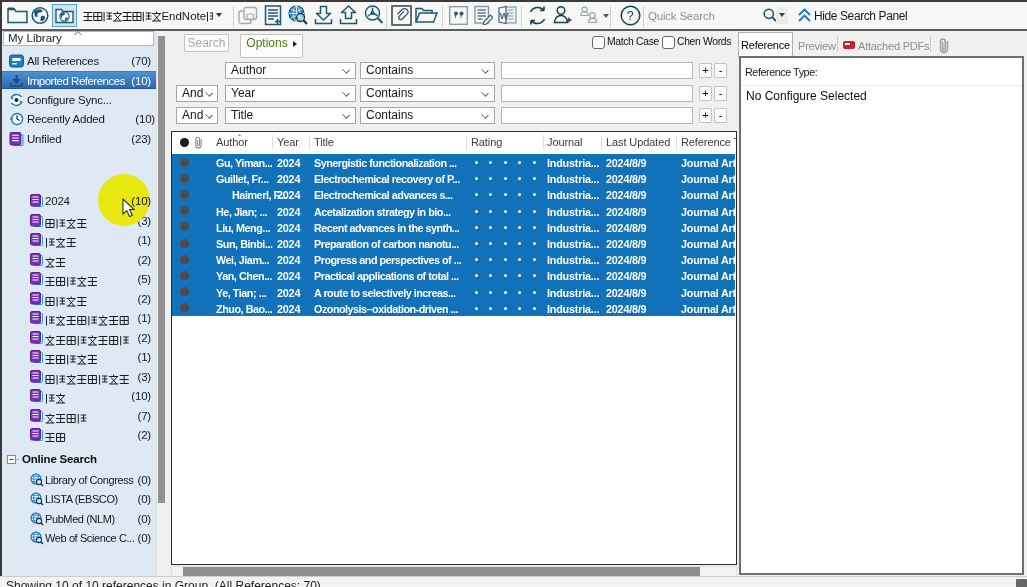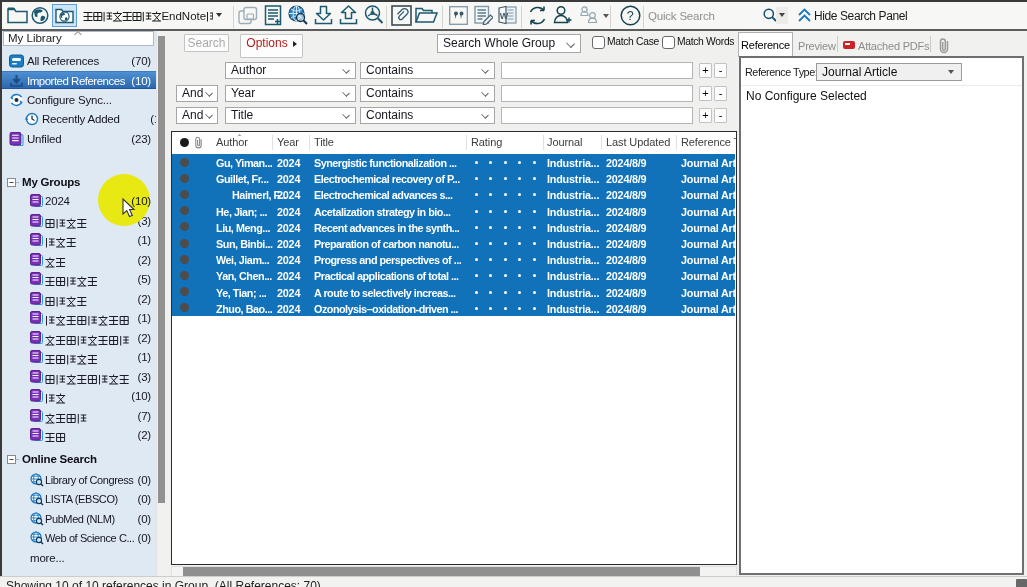--- a/index.html
+++ b/index.html
@@ -219,43 +219,35 @@
     </div>
 <div class="srow" style="left:0;top:60px;width:154px">
       <svg class="ti" width="15" height="14" viewBox="0 0 15 14">
         <circle cx="7.5" cy="7" r="6" fill="#fff" stroke="none"></circle>
         <path d="M12.6 4.2A6 6 0 0 0 2.3 4.8l1.8 1" fill="none" stroke="#1878c0" stroke-width="1.5"></path>
         <path d="M2.4 9.8a6 6 0 0 0 10.3-.6l-1.8-1" fill="none" stroke="#1878c0" stroke-width="1.5"></path>
         <circle cx="7.5" cy="7" r="2" fill="#1a2b3c"></circle>
       </svg>
       <span class="tlab">Configure Sync...</span>
     </div>
-<div class="srow" style="left:15px;top:79px;width:158px">
+<div class="srow" style="left:0;top:79px;width:158px">
       <svg class="ti" width="15" height="14" viewBox="0 0 15 14">
         <circle cx="8" cy="7" r="5.5" fill="#fff" stroke="#1878c0" stroke-width="1.4"></circle>
         <path d="M8 3.5V7l2.5 1.5" stroke="#16314e" stroke-width="1.3" fill="none"></path>
         <path d="M2.5 4.5L1 7.5l3 .5" fill="#1878c0"></path>
       </svg>
       <span class="tlab">Recently Added</span>
       <span class="cnt">(10)</span>
     </div>
 <div class="srow" style="left:0;top:99px;width:154px">
       <svg class="ti" width="15" height="14" viewBox="0 0 13 13">
         <use href="#gicon"></use>
       </svg>
       <span class="tlab">Unfiled</span>
       <span class="cnt">(23)</span>
-    </div>
-<div class="srow ghead" style="left:0;top:142px;width:154px">
-      <svg class="a" style="left:5px;top:5px" width="12" height="9" viewBox="0 0 12 9">
-        <rect x="0.5" y="0.5" width="8" height="8" fill="#fff" stroke="#8a8a8a"></rect>
-        <path d="M2.5 4.5h4" stroke="#444"></path>
-        <path d="M9 4.5h3" stroke="#a8b2bf"></path>
-      </svg>
-      <span style="position:absolute;left:20px">My Groups</span>
     </div>
 <div class="srow" style="left:0;top:161px;width:154px">
       <svg class="gi" width="13" height="13" viewBox="0 0 13 13">
         <use href="#gicon"></use>
       </svg>
       <span class="glab">2024</span>
       <span class="cnt z5">(10)</span>
     </div>
 <div class="srow" style="left:0;top:181px;width:154px">
       <svg class="gi" width="13" height="13" viewBox="0 0 13 13">
@@ -437,34 +429,30 @@
       <span class="glab" style="font-size:11px;letter-spacing:-0.4px">PubMed (NLM)</span>
       <span class="cnt">(0)</span>
     </div>
 <div class="srow" style="left:0;top:498px;width:154px">
       <svg class="gi" width="14" height="14" viewBox="0 0 14 14">
         <use href="#sicon"></use>
       </svg>
       <span class="glab" style="font-size:11px;letter-spacing:-0.4px">Web of Science C...</span>
       <span class="cnt">(0)</span>
     </div>
-<div class="srow" style="left:0;top:518px;width:154px">
-      <span class="glab" style="left:28px">more...</span>
-    </div>
 </div>
 <div class="a" id="sbscroll"></div>
 <div class="a" id="sbthumb"></div>
 <div class="a" id="mid">
     <div class="btn" style="left:18px;top:3px;width:45px;height:18px;line-height:16px;color:#a9a9a9">Search</div>
-    <div class="btn" style="left:74px;top:3px;width:63px;height:24px;line-height:16px;color:#b91c1c">Options<span style="display:inline-block;width:0;height:0;border-top:3.5px solid transparent;border-bottom:3.5px solid transparent;border-left:4.5px solid #222;margin-left:5px"></span></div>
-    <div class="selbox" style="left:271px;top:3px;width:144px;height:19px;line-height:17px">Search Whole Group<div class="chev" style="top:5px"></div></div>
+    <div class="btn" style="left:74px;top:3px;width:63px;height:24px;line-height:16px;color:#4d7c0f">Options<span style="display:inline-block;width:0;height:0;border-top:3.5px solid transparent;border-bottom:3.5px solid transparent;border-left:4.5px solid #222;margin-left:5px"></span></div>
     <div class="cb" style="left:426px;top:5px"></div>
     <div class="cbl" style="left:441px">Match Case</div>
     <div class="cb" style="left:496px;top:5px"></div>
-    <div class="cbl" style="left:511px">Match Words</div>
+    <div class="cbl" style="left:511px">Chen Words</div>
     <div class="selbox" style="left:59px;top:31px;width:131px;height:17px">Author<div class="chev" style="width:6px;height:6px;top:4px"></div></div>
     <div class="selbox" style="left:194px;top:31px;width:135px;height:17px">Contains<div class="chev" style="width:6px;height:6px;top:4px"></div></div>
     <div class="selbox" style="left:335px;top:31px;width:192px;height:17px;border-color:#b4b4b4"></div>
     <div class="btn" style="left:533px;top:32px;width:13px;height:15px;line-height:13px;font-size:11px">+</div>
     <div class="btn" style="left:548px;top:32px;width:13px;height:15px;line-height:13px;font-size:11px">-</div>
     <div class="selbox" style="left:10px;top:54px;width:42px;height:17px">And<div class="chev" style="width:6px;height:6px;top:4px;right:5px"></div></div>
     <div class="selbox" style="left:59px;top:54px;width:131px;height:17px">Year<div class="chev" style="width:6px;height:6px;top:4px"></div></div>
     <div class="selbox" style="left:194px;top:54px;width:135px;height:17px">Contains<div class="chev" style="width:6px;height:6px;top:4px"></div></div>
     <div class="selbox" style="left:335px;top:54px;width:192px;height:17px;border-color:#b4b4b4"></div>
     <div class="btn" style="left:533px;top:55px;width:13px;height:15px;line-height:13px;font-size:11px">+</div>
@@ -644,21 +632,20 @@
     <div style="position:absolute;left:99px;top:5px;width:1px;height:16px;background:#cacaca"></div>
     <div style="position:absolute;left:105px;top:10px;width:12px;height:8px;background:#cc2127;border-radius:2px"></div>
     <div style="position:absolute;left:107px;top:12px;width:5px;height:1.5px;background:#fff"></div>
     <span class="tab" style="left:120px">Attached PDFs</span>
     <div style="position:absolute;left:192px;top:5px;width:1px;height:16px;background:#cacaca"></div>
     <svg style="position:absolute;left:198px;top:6px" width="16" height="17" viewBox="0 0 16 17">
       <path d="M11.5 4v8a3.5 3.5 0 0 1-7 0V4.5a2.4 2.4 0 0 1 4.8 0V12a1.3 1.3 0 0 1-2.6 0V5" fill="none" stroke="#9a9a9a" stroke-width="1.5"></path>
     </svg>
     <div style="position:absolute;left:1px;top:25px;width:285px;height:519px;background:#fff;border:2px solid #6f6f6f">
       <div style="position:absolute;left:4px;top:8px;font-size:10.8px;letter-spacing:-0.45px;color:#1a1a1a">Reference Type:</div>
-      <div style="position:absolute;left:75px;top:5px;width:146px;height:18px;background:#f0f0f0;border:1px solid #9a9a9a;font-size:12px;line-height:16px;padding-left:5px;color:#111">Journal Article<span style="position:absolute;right:7px;top:6px;width:0;height:0;border-left:3.5px solid transparent;border-right:3.5px solid transparent;border-top:4px solid #555"></span></div>
       <div style="position:absolute;left:0;top:27px;width:281px;height:1px;background:#ececec"></div>
       <div style="position:absolute;left:5px;top:31px;font-size:12px;color:#111">No Configure Selected</div>
     </div>
   </div>
 <div class="a" id="leftstrip"></div>
 <div class="a" id="ycircle"></div>
 <svg class="a" style="left:122px;top:198px;z-index:6" width="14" height="21" viewBox="0 0 14 21">
     <path d="M1 1v15l3.8-3.4 2.7 6 2.8-1.2-2.7-5.9H12z" fill="#fff" stroke="#333" stroke-width="1.1"></path>
   </svg>
 <div class="a" id="status">

